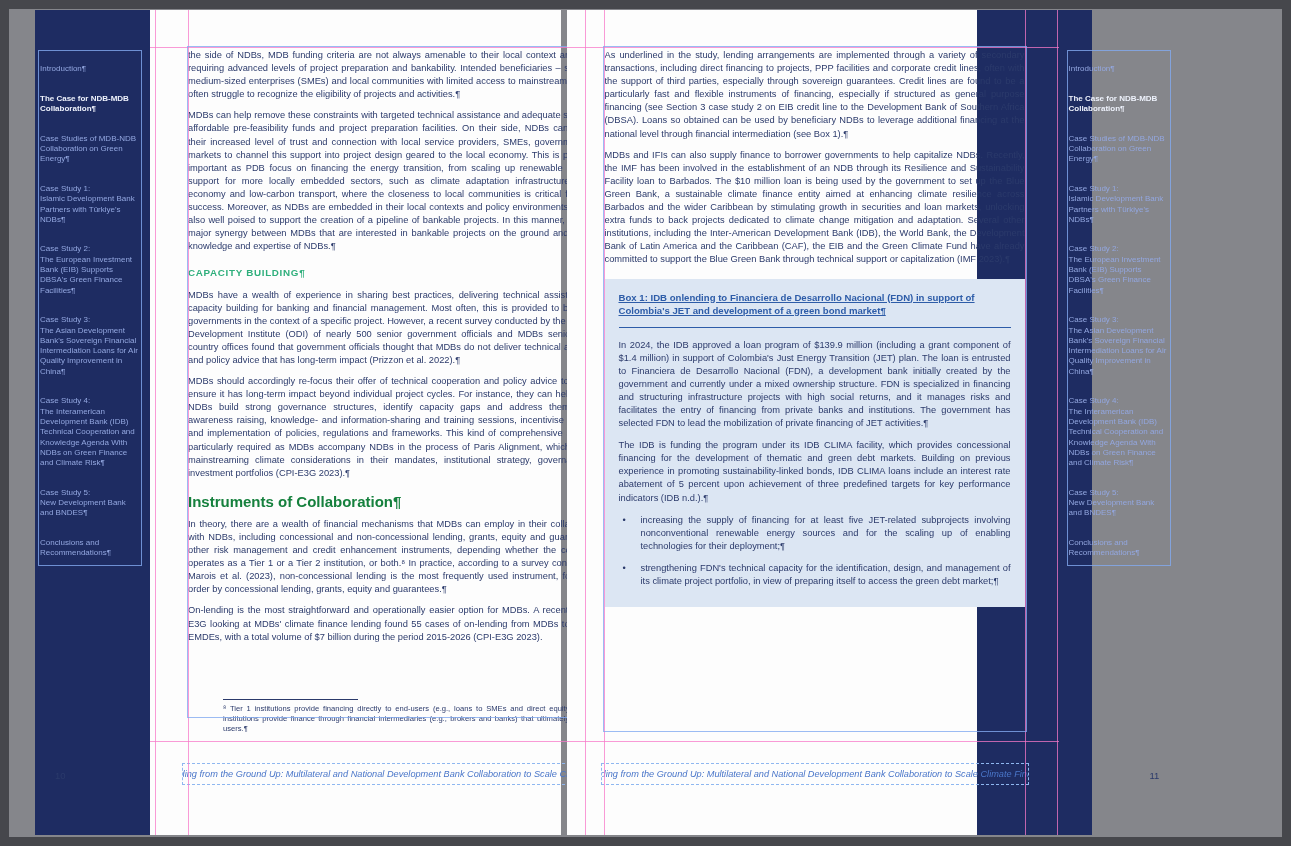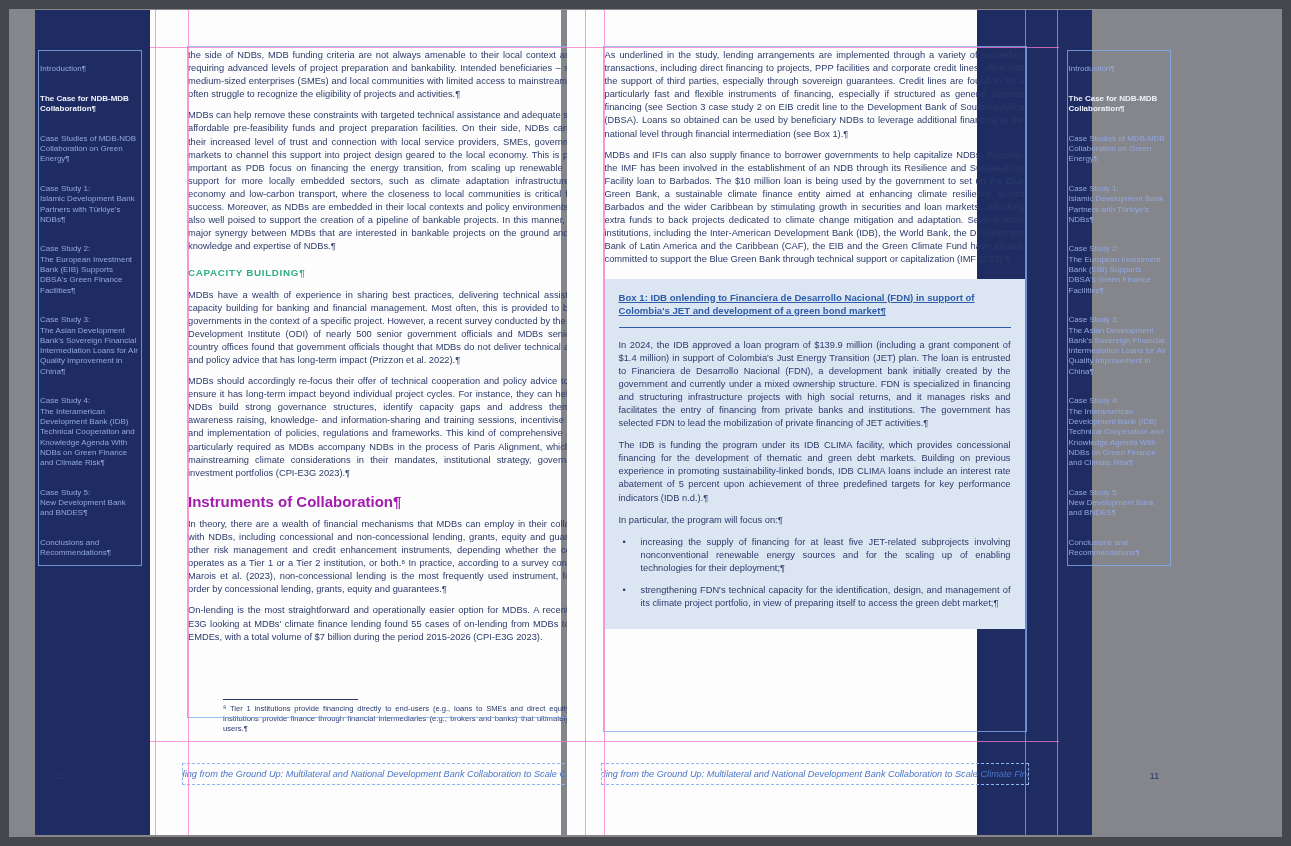--- a/index.html
+++ b/index.html
@@ -21,21 +21,21 @@
   .toc-item { margin-bottom: 9px; }
   .toc-item.current { font-weight: bold; color: #eef2fc; }
 
   
   .main-frame { position: absolute; top: 39px; width: 420px; font-size: 9.3px; line-height: 13.1px; color: #2b3a6b; text-align: justify; overflow: hidden; }
   .page-left .main-frame { left: 153px; height: 642px; }
   .page-right .main-frame { left: 38px; height: 672px; }
   .main-frame p { margin: 0 0 8px; }
 
   .h-green { font-weight: bold; color: #2faf7c; font-size: 9.8px; letter-spacing: .7px; margin: 13px 0 9px; text-align: left; }
-  .h-blue  { font-weight: bold; color: #a21caf; font-size: 15px; margin: 15px 0 10px; text-align: left; }
+  .h-blue  { font-weight: bold; color: #15803d; font-size: 15px; margin: 15px 0 10px; text-align: left; }
 
   
   .callout { background: #dce6f3; padding: 12px 14px 10px; margin-top: 12px; text-align: justify; }
   .callout-title { font-weight: bold; color: #2d5ca8; font-size: 9.6px; line-height: 13.5px; text-align: left; text-decoration: underline; }
   .callout-rule { border-top: 1px solid #2d5ca8; margin: 9px 0 11px; }
   .callout p { margin: 0 0 9px; }
   .bullet { position: relative; padding-left: 22px; margin: 0 0 9px; }
   .bullet::before { content: "\2022"; position: absolute; left: 4px; }
   .source-line { font-size: 8.4px; margin-top: 2px; text-align: left; }
   .source-label { font-weight: bold; }
@@ -119,21 +119,20 @@
 
       <div class="main-frame">
         <p>As underlined in the study, lending arrangements are implemented through a variety of secondary transactions, including direct financing to projects, PPP facilities and corporate credit lines, often with the support of third parties, especially through sovereign guarantees. Credit lines are found to be a particularly fast and flexible instruments of financing, especially if structured as general purpose financing (see Section 3 case study 2 on EIB credit line to the Development Bank of Southern Africa (DBSA). Loans so obtained can be used by beneficiary NDBs to leverage additional financing at the national level through financial intermediation (see Box 1).¶</p>
         <p>MDBs and IFIs can also supply finance to borrower governments to help capitalize NDBs. Recently, the IMF has been involved in the establishment of an NDB through its Resilience and Sustainability Facility loan to Barbados. The $10 million loan is being used by the government to set up the Blue Green Bank, a sustainable climate finance entity aimed at enhancing climate resilience across Barbados and the wider Caribbean by stimulating growth in securities and loan markets, unlocking extra funds to back projects dedicated to climate change mitigation and adaptation. Several other institutions, including the Inter-American Development Bank (IDB), the World Bank, the Development Bank of Latin America and the Caribbean (CAF), the EIB and the Green Climate Fund have already committed to support the Blue Green Bank through technical support or capitalization (IMF 2023).¶</p>
 
         <div class="callout">
           <div class="callout-title">Box 1: IDB onlending to Financiera de Desarrollo Nacional (FDN) in support of Colombia's JET and development of a green bond market¶</div>
           <div class="callout-rule"></div>
           <p>In 2024, the IDB approved a loan program of $139.9 million (including a grant component of $1.4 million) in support of Colombia's Just Energy Transition (JET) plan. The loan is entrusted to Financiera de Desarrollo Nacional (FDN), a development bank initially created by the government and currently under a mixed ownership structure. FDN is specialized in financing and structuring infrastructure projects with high social returns, and it manages risks and facilitates the entry of financing from private banks and institutions. The government has selected FDN to lead the mobilization of private financing of JET activities.¶</p>
           <p>The IDB is funding the program under its IDB CLIMA facility, which provides concessional financing for the development of thematic and green debt markets. Building on previous experience in promoting sustainability-linked bonds, IDB CLIMA loans include an interest rate abatement of 5 percent upon achievement of three predefined targets for key performance indicators (IDB n.d.).¶</p>
-          <p>In particular, the program will focus on:¶</p>
           <div class="bullet">increasing the supply of financing for at least five JET-related subprojects involving nonconventional renewable energy sources and for the scaling up of enabling technologies for their deployment;¶</div>
           <div class="bullet">strengthening FDN's technical capacity for the identification, design, and management of its climate project portfolio, in view of preparing itself to access the green debt market;¶</div>
         </div>
       </div>
 
       <div class="toc">
         <div class="toc-item">Introduction¶</div>
         <div class="toc-item current">The Case for NDB-MDB Collaboration¶</div>
         <div class="toc-item">Case Studies of MDB-NDB Collaboration on Green Energy¶</div>
         <div class="toc-item">Case Study 1:

